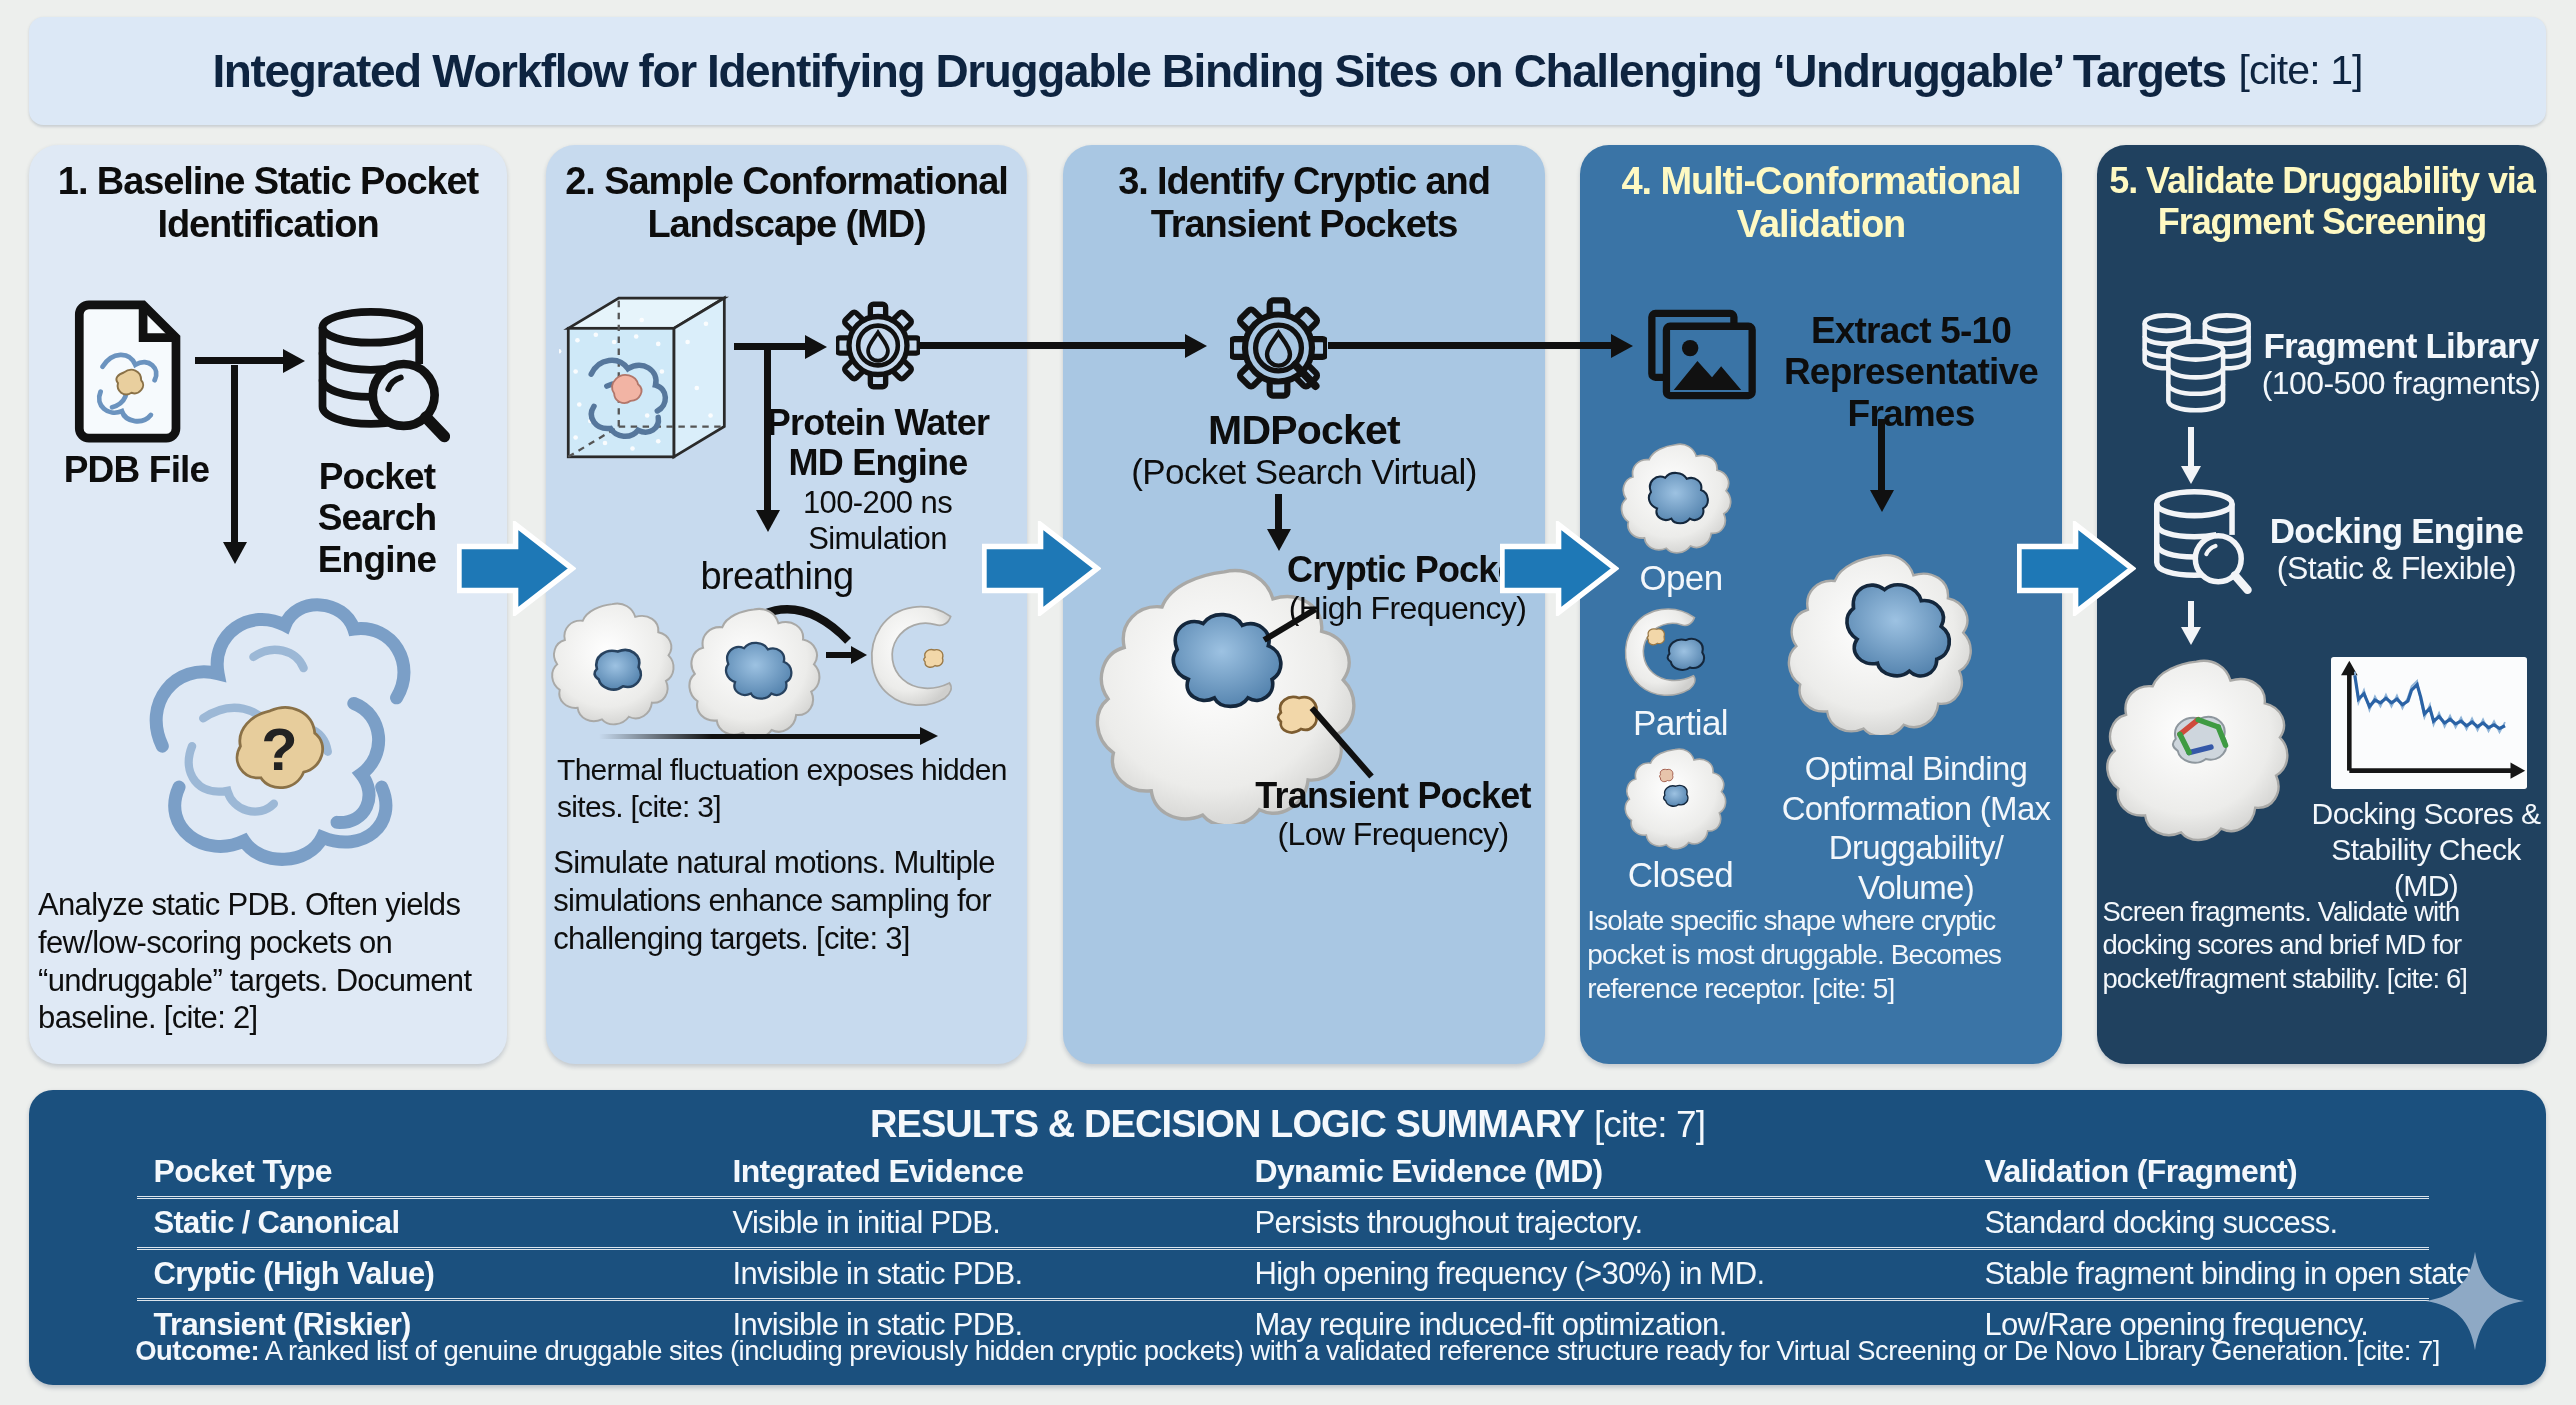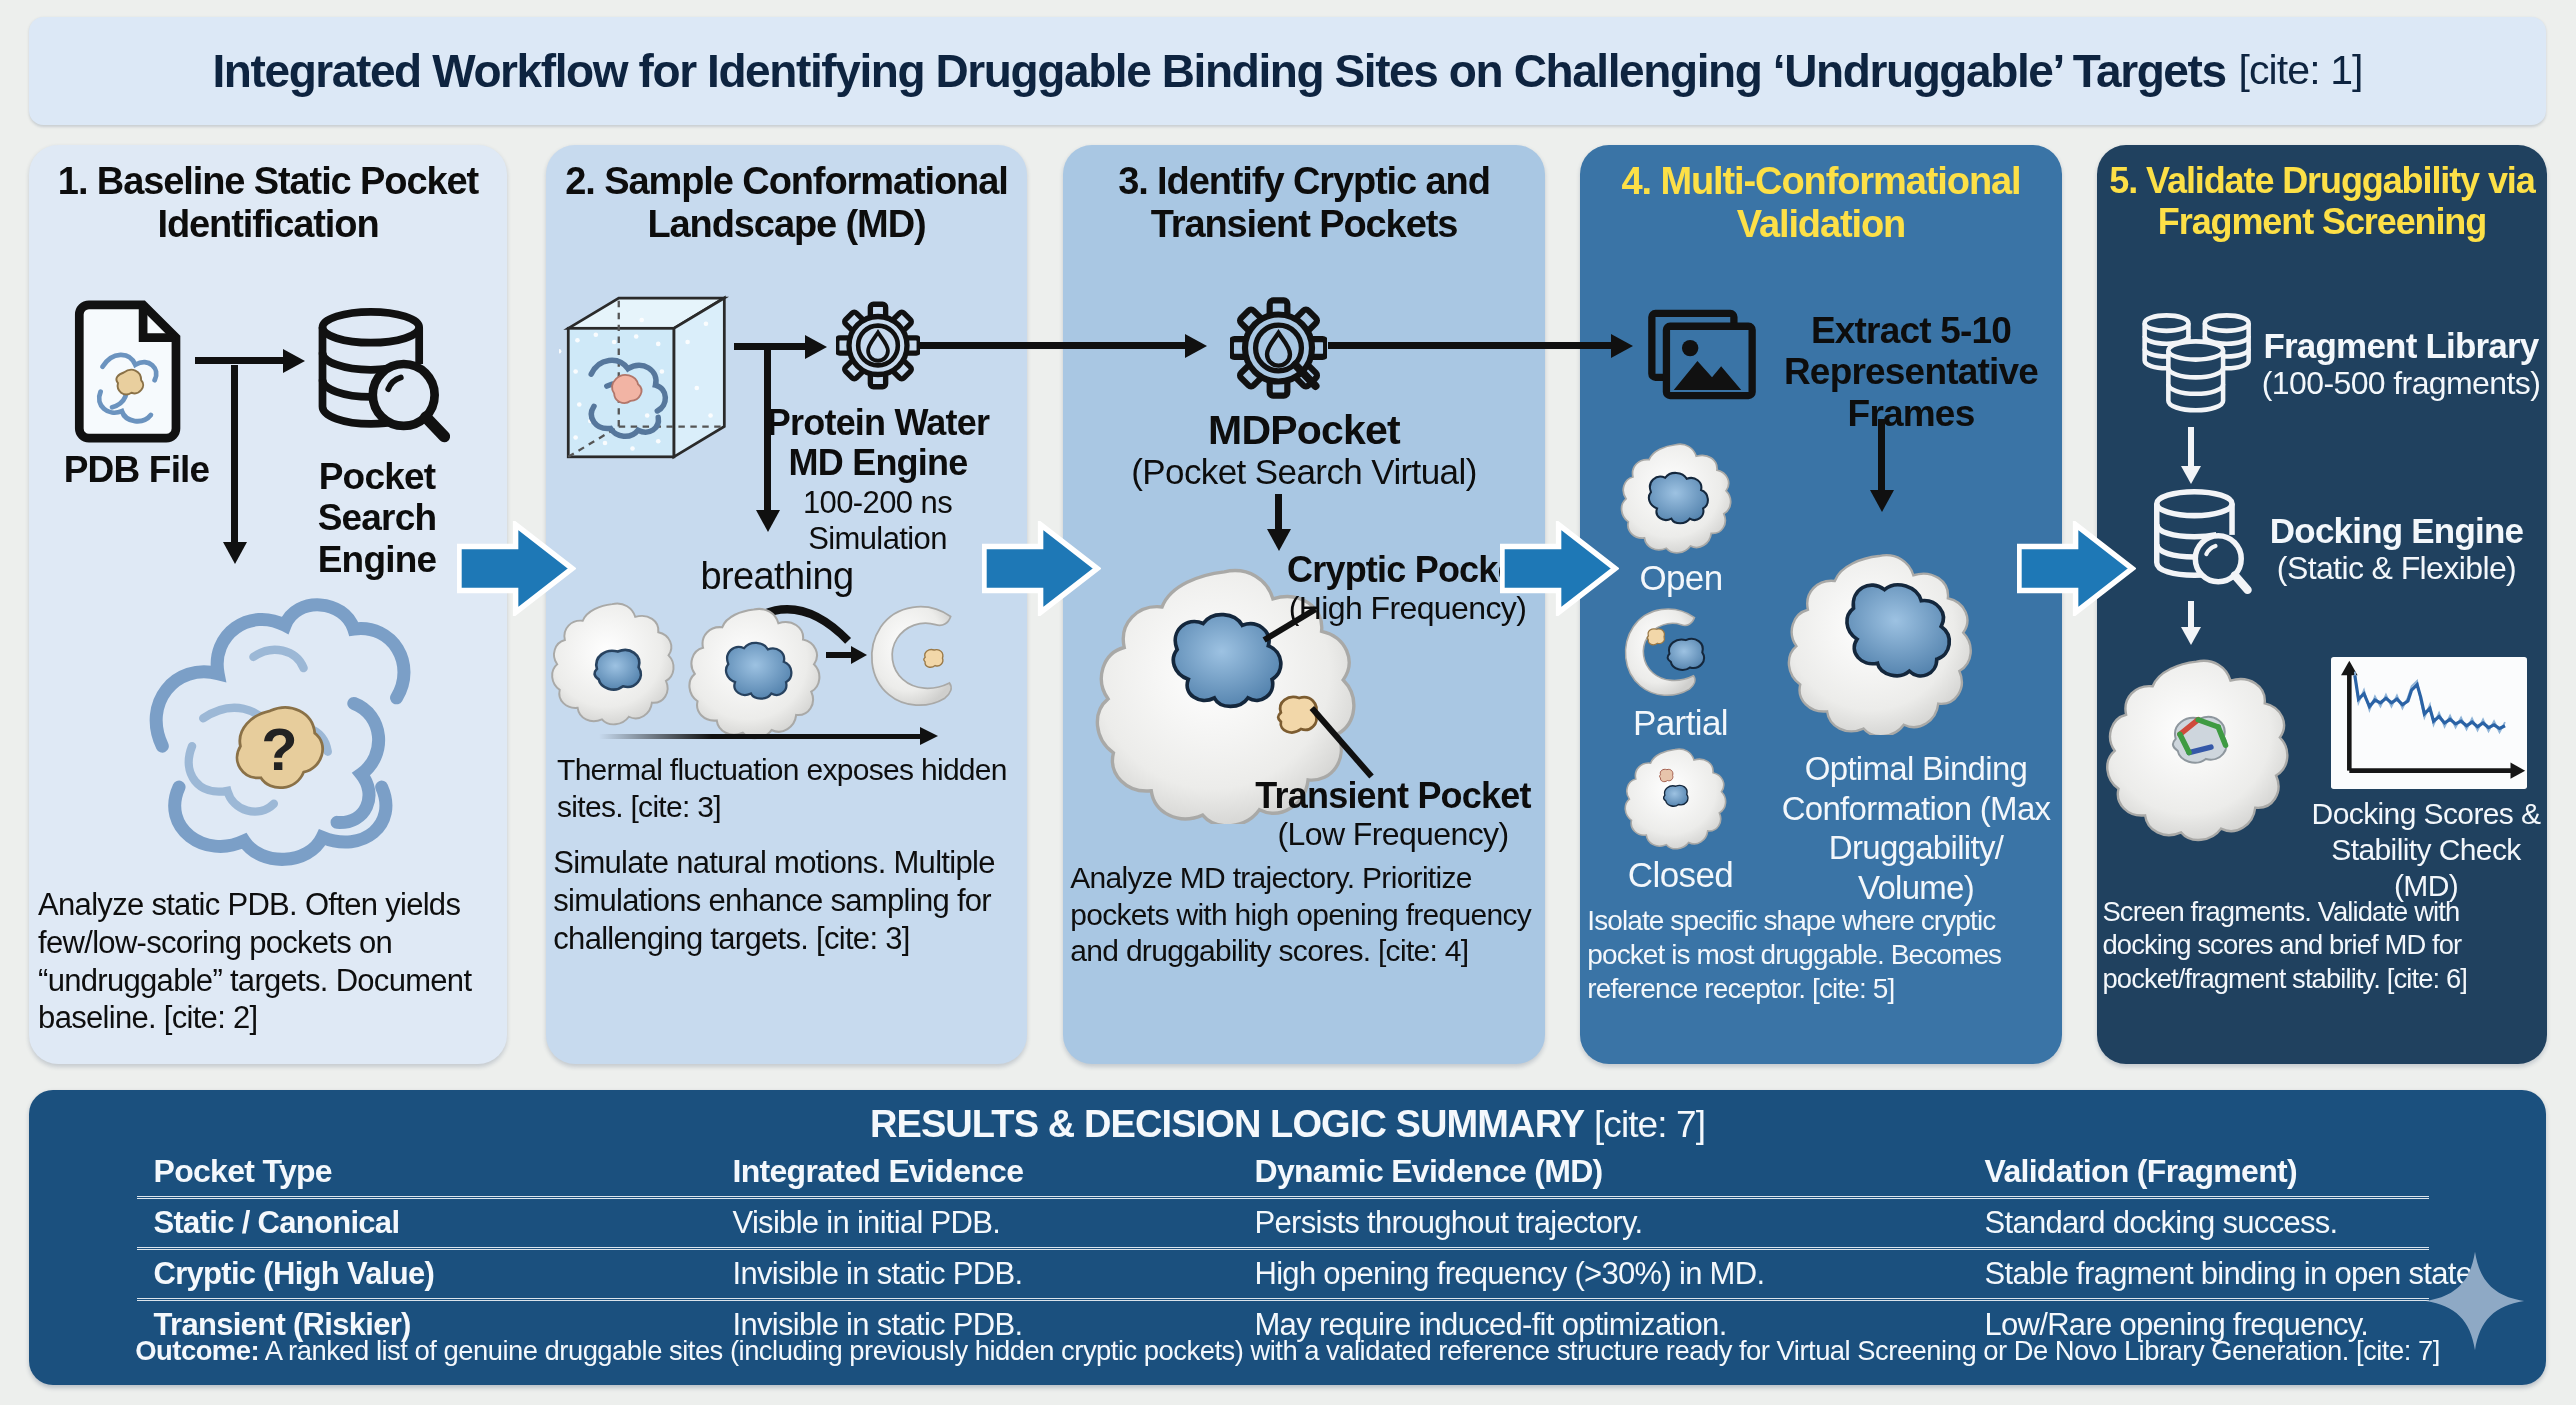--- a/index.html
+++ b/index.html
@@ -10,21 +10,21 @@
   .titlebar .t1{font-size:46px;font-weight:bold;letter-spacing:-1.4px;}
   .titlebar .t2{font-size:41px;font-weight:normal;margin-left:12.8px;letter-spacing:-0.9px;}
   .panel{position:absolute;top:145px;height:919px;border-radius:29px;box-shadow:0 2.7px 4.6px rgba(40,60,90,.2);}
   .p1{left:29px;width:478px;background:#dfe9f5;}
   .p2{left:546px;width:481px;background:#c7daee;}
   .p3{left:1063px;width:482px;background:#a9c7e3;}
   .p4{left:1580px;width:482px;background:#3a74a6;}
   .p5{left:2097px;width:450px;background:#20415f;}
   .phead{position:absolute;top:14.6px;left:7.3px;right:7.3px;text-align:center;font-weight:bold;font-size:38px;
     line-height:1.14;letter-spacing:-1.1px;color:#0d0d0d;}
-  .p4 .phead,.p5 .phead{color:#fde047;}
+  .p4 .phead,.p5 .phead{color:#fef9c3;}
   .p5 .phead{font-size:36px;}
   .lbl{font-weight:bold;letter-spacing:-0.8px;color:#0d0d0d;line-height:1.12;}
   .sub{font-weight:normal;letter-spacing:-0.6px;color:#0d0d0d;line-height:1.15;}
   .cap{position:absolute;text-align:left;letter-spacing:-0.7px;color:#0e0e0e;line-height:1.22;}
   .wt{color:#f3f7fb !important;}
   .ctr{text-align:center;}
   .harrow{position:absolute;height:7.3px;background:#101010;}
   .harrow::after{content:"";position:absolute;right:-20px;top:50%;transform:translateY(-50%);
     border-left:22px solid #101010;border-top:12px solid transparent;border-bottom:12px solid transparent;}
   .harrow.small{height:5.5px;}
@@ -228,21 +228,20 @@
     <div class="abs ctr" style="left:212px;top:405px;width:265px">
       <div class="lbl" style="font-size:36px">Cryptic Pocket</div>
       <div class="sub" style="font-size:32px">(High Frequency)</div>
     </div>
     <div class="leader" style="left:201px;top:492px;width:60px;transform:rotate(-31deg)"></div>
     <div class="leader" style="left:249px;top:560px;width:91px;transform:rotate(49deg)"></div>
     <div class="abs ctr" style="left:188px;top:631px;width:284px">
       <div class="lbl" style="font-size:36px">Transient Pocket</div>
       <div class="sub" style="font-size:32px">(Low Frequency)</div>
     </div>
-    <div class="cap" style="left:7.3px;right:7.3px;top:715px;font-size:30px">Analyze MD trajectory. Prioritize pockets with high opening frequency and druggability scores. [cite: 4]</div>
   </div>
 
   <div class="panel p4">
     <div class="phead">4. Multi-Conformational Validation</div>
     <svg class="abs" style="left:66px;top:163px" width="112" height="93" viewBox="0 0 122 102">
       <rect x="6" y="6" width="90" height="70" rx="4" fill="none" stroke="#111" stroke-width="8"></rect>
       <rect x="22" y="20" width="94" height="76" rx="4" fill="#3a74a6" stroke="#111" stroke-width="8"></rect>
       <circle cx="48" cy="44" r="9" fill="#111"></circle>
       <path d="M30,90 L56,58 L72,76 L82,64 L104,90 Z" fill="#111"></path>
     </svg>

